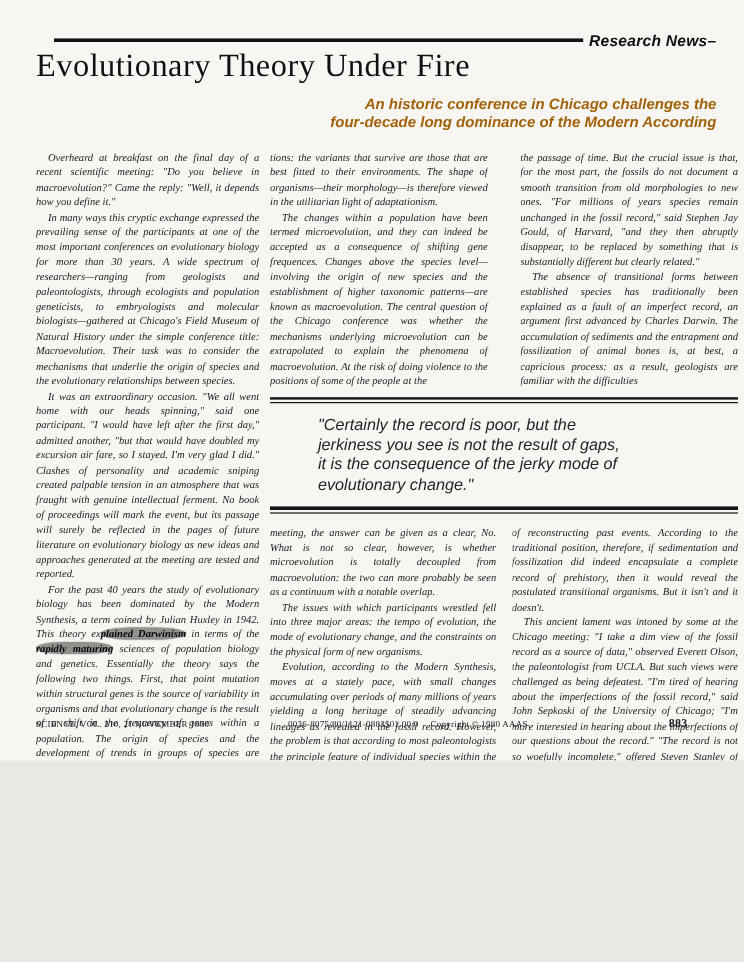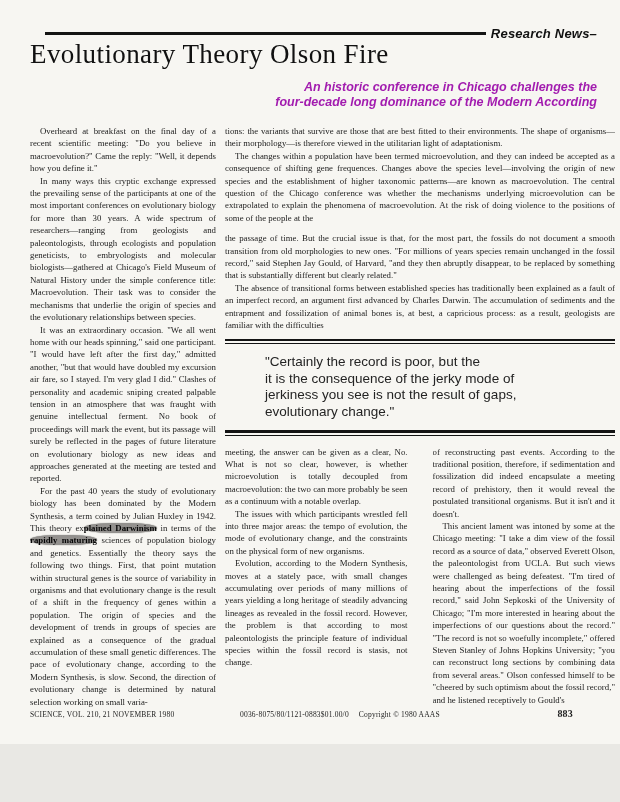--- a/index.html
+++ b/index.html
@@ -1,49 +1,49 @@
 <!DOCTYPE html>
 <html><head>
 <meta charset="utf-8">
 <style>
   html,body { margin:0; padding:0; background:#e9e8e4; }
   .page {
-    position:relative; width:620px; height:744px; margin:0 auto;
+    position:relative; width:620px; height:634px; margin:0 auto;
     background:#f7f6f2; color:#1c1c1c; overflow:hidden;
     font-family:"Liberation Serif", serif;
   }
   
   .kicker-row { position:absolute; top:26px; left:45px; right:23px; display:flex; align-items:center; }
   .kicker-rule { flex:1; height:2.5px; background:#141414; margin-right:5px; }
   .kicker-label {
     font-family:"Liberation Sans", sans-serif; font-weight:bold; font-style:italic;
     font-size:13px; white-space:nowrap; letter-spacing:0.2px; color:#111;
   }
   .article-title {
     position:absolute; left:30px; top:39px;
     font-family:"Liberation Serif", serif; font-weight:400;
     font-size:27px; letter-spacing:0.4px; color:#111;
   }
   .article-subtitle {
     position:absolute; right:23px; top:80px; text-align:right;
     font-family:"Liberation Sans", sans-serif; font-weight:bold; font-style:italic;
-    font-size:12.5px; line-height:15px; color:#a21caf;
+    font-size:12.5px; line-height:15px; color:#a16207;
   }
   
   .body-area {
     position:absolute; left:30px; right:5px; top:125px; height:636px;
     display:flex; gap:9px;
-    font-size:8.8px; line-height:12.4px; text-align:justify;
+    font-size:8.8px; line-height:12.4px; text-align:justify;font-style:italic;
   }
   .col { overflow:hidden; min-width:0; }
   .col-1 { width:186px; flex:none; }
   .right-area { flex:1; display:flex; flex-direction:column; min-width:0; }
-  .row-top { display:flex; gap:8px;flex-direction:column; }
+  .row-top { display:flex; gap:27px; }
   .row-top .col { flex:1; }
-  .row-bottom { flex:1; display:flex; gap:25px; overflow:hidden; }
+  .row-bottom { flex:1; display:flex; gap:13px; overflow:hidden; }
   .row-bottom .col { flex:1; }
   .body-area p { margin:0; text-indent:10px; }
   .body-area p.cont { text-indent:0; }
   .smudge {
     font-weight:bold; color:#050505;
     background:rgba(25,22,20,0.45); border-radius:40%/55%;
     box-shadow:0 0 1px rgba(0,0,0,0.65);
   }
   
   .quote-block { margin:7px 0 10px; }
@@ -70,21 +70,21 @@
 </head>
 <body>
 
 <div class="page">
 
   <div class="kicker-row">
     <div class="kicker-rule"></div>
     <div class="kicker-label">Research News–</div>
   </div>
 
-  <h1 class="article-title" style="margin:0;">Evolutionary Theory Olson Fire</h1>
+  <h1 class="article-title" style="margin:0;">Evolutionary Theory Under Fire</h1>
 
   <div class="article-subtitle">
     <div>An historic conference in Chicago challenges the</div>
     <div>four-decade long dominance of the Modern According</div>
   </div>
 
   <div class="body-area">
 
     <div class="col col-1">
       <p>Overheard at breakfast on the final day of a recent scientific meeting: "Do you believe in macroevolution?" Came the reply: "Well, it depends how you define it."</p>
@@ -104,36 +104,36 @@
           <p class="cont">the passage of time. But the crucial issue is that, for the most part, the fossils do not document a smooth transition from old morphologies to new ones. "For millions of years species remain unchanged in the fossil record," said Stephen Jay Gould, of Harvard, "and they then abruptly disappear, to be replaced by something that is substantially different but clearly related."</p>
           <p>The absence of transitional forms between established species has traditionally been explained as a fault of an imperfect record, an argument first advanced by Charles Darwin. The accumulation of sediments and the entrapment and fossilization of animal bones is, at best, a capricious process: as a result, geologists are familiar with the difficulties</p>
         </div>
       </div>
 
       <div class="quote-block">
         <div class="rule-thick"></div>
         <div class="rule-thin"></div>
         <div class="quote-text">
           <div class="quote-line">"Certainly the record is poor, but the</div>
+          <div class="quote-line">jerkiness you see is not the result of gaps,</div>
           <div class="quote-line">it is the consequence of the jerky mode of</div>
-          <div class="quote-line">jerkiness you see is not the result of gaps,</div>
           <div class="quote-line">evolutionary change."</div>
         </div>
         <div class="rule-thick"></div>
         <div class="rule-thin"></div>
       </div>
 
       <div class="row-bottom">
         <div class="col">
           <p class="cont">meeting, the answer can be given as a clear, No. What is not so clear, however, is whether microevolution is totally decoupled from macroevolution: the two can more probably be seen as a continuum with a notable overlap.</p>
           <p>The issues with which participants wrestled fell into three major areas: the tempo of evolution, the mode of evolutionary change, and the constraints on the physical form of new organisms.</p>
           <p>Evolution, according to the Modern Synthesis, moves at a stately pace, with small changes accumulating over periods of many millions of years yielding a long heritage of steadily advancing lineages as revealed in the fossil record. However, the problem is that according to most paleontologists the principle feature of individual species within the fossil record is stasis, not change.</p>
         </div>
         <div class="col">
-          <p class="cont">of reconstructing past events. According to the traditional position, therefore, if sedimentation and fossilization did indeed encapsulate a meeting record of prehistory, then it would reveal the postulated transitional organisms. But it isn't and it doesn't.</p>
+          <p class="cont">of reconstructing past events. According to the traditional position, therefore, if sedimentation and fossilization did indeed encapsulate a complete record of prehistory, then it would reveal the postulated transitional organisms. But it isn't and it doesn't.</p>
           <p>This ancient lament was intoned by some at the Chicago meeting: "I take a dim view of the fossil record as a source of data," observed Everett Olson, the paleontologist from UCLA. But such views were challenged as being defeatest. "I'm tired of hearing about the imperfections of the fossil record," said John Sepkoski of the University of Chicago; "I'm more interested in hearing about the imperfections of our questions about the record." "The record is not so woefully incomplete," offered Steven Stanley of Johns Hopkins University; "you can reconstruct long sections by combining data from several areas." Olson confessed himself to be "cheered by such optimism about the fossil record," and he listened receptively to Gould's</p>
         </div>
       </div>
 
     </div>
   </div>
 
   <div class="footer">
     <div class="footer-left">SCIENCE, VOL. 210, 21 NOVEMBER 1980</div>
     <div class="footer-center">

